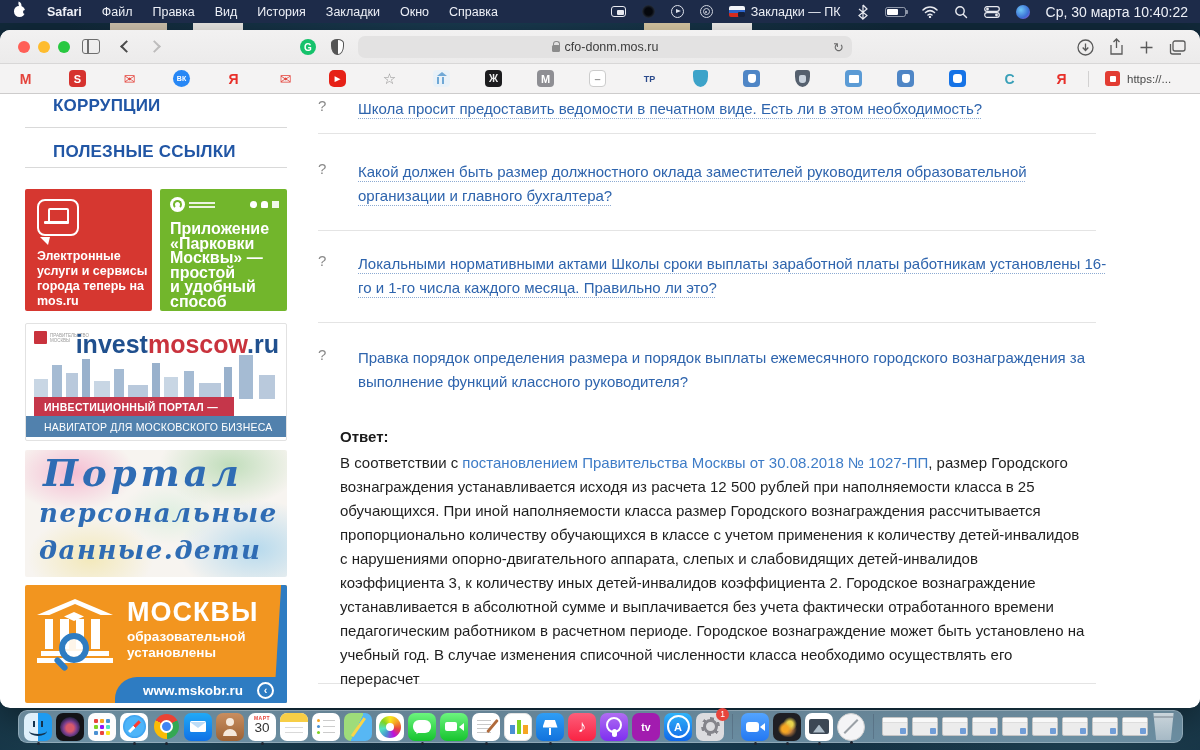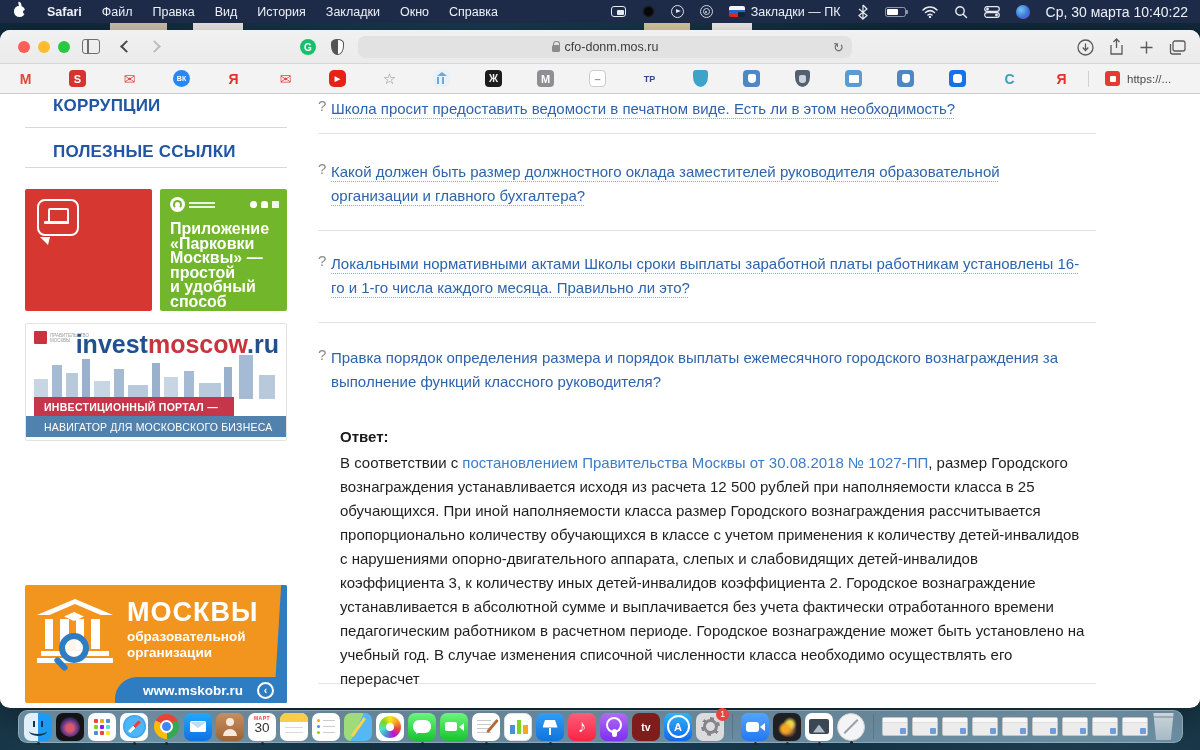--- a/index.html
+++ b/index.html
@@ -171,21 +171,21 @@
 .msk-base { position:absolute; top:52px; left:4px; width:68px; height:5px; background:#fff; }
 .msk-base2 { position:absolute; top:59px; left:0; width:76px; height:5px; background:#fff; }
 .msk-cap { position:absolute; top:13px; left:27px; width:20px; height:9px; background:#fff; clip-path:polygon(50% 0,100% 50%,50% 100%,0 50%); }
 .msk-mag { position:absolute; top:34px; left:22px; width:30px; height:30px; border:6px solid #2e7cc2; border-radius:50%; background:rgba(255,255,255,.9); }
 .msk-mag::after { content:""; position:absolute; left:-12px; bottom:-10px; width:16px; height:6px; background:#2e7cc2; border-radius:3px; transform:rotate(45deg); }
 
 .main { position:absolute; left:318px; top:0; width:778px; height:100%; font-size:15px; }
 .faq-item { position:absolute; left:0; width:778px; }
 .faq-item-0 { top:3px; } .faq-item-1 { top:66px; } .faq-item-2 { top:158px; } .faq-item-3 { top:252px; }
 .q-mark { position:absolute; left:0; top:0; color:#8a8a8a; font-size:15px; }
-.q-text { display:block; margin-left:13px; width:752px; color:#2e64ad; line-height:24px; font-size:15px; }
+.q-text { display:block; margin-left:40px; width:752px; color:#2e64ad; line-height:24px; font-size:15px; }
 .q-und { text-decoration:underline dotted; text-decoration-color:rgba(46,100,173,.55); text-underline-offset:4px; text-decoration-thickness:1px; }
 .sep { position:absolute; left:0; width:778px; height:1px; background:#e4e4e4; }
 .sep-0 { top:39px; } .sep-1 { top:136px; } .sep-2 { top:228px; } .sep-3 { top:589px; }
 .ans-label { position:absolute; left:22px; top:334px; font-weight:bold; color:#1a1a1a; font-size:15px; }
 .ans-text { position:absolute; left:22px; top:357px; width:746px; color:#1f1f1f; line-height:24px; font-size:15px; }
 .ans-link { color:#3e7cc7; }
 
 .dock { position:absolute; left:18px; right:17px; top:710px; height:33px; border-radius:9px; background:rgba(175,212,233,.55); border:1px solid rgba(255,255,255,.25); display:flex; align-items:center; padding:0 5px; gap:4px; z-index:20; }
 .dk { width:28px; height:28px; border-radius:7px; position:relative; flex:0 0 auto; display:flex; align-items:center; justify-content:center; }
 .run-dot { position:absolute; bottom:-4.5px; left:50%; margin-left:-1.5px; width:3px; height:3px; border-radius:50%; background:#1f2430; }
@@ -234,21 +234,21 @@
 .dk-stocks::before { content:""; position:absolute; left:5px; bottom:6px; width:4.5px; height:9px; background:#4a90d2; box-shadow:13px 0 0 #f5a623; }
 .dk-stocks::after { content:""; position:absolute; left:11.5px; bottom:6px; width:4.5px; height:14px; background:#7ed321; }
 .dk-keynote { background:linear-gradient(#2f9ef5,#1273dd); }
 .dk-keynote::before { content:""; position:absolute; top:7px; width:15px; height:8px; background:#fff; clip-path:polygon(18% 0,82% 0,100% 100%,0 100%); }
 .dk-keynote::after { content:""; position:absolute; top:15px; width:2.5px; height:7px; background:#fff; }
 .dk-music { background:linear-gradient(#fd5e7a,#f92343); color:#fff; font-size:17px; }
 .dk-music::before { content:"\266A"; }
 .dk-podcasts { background:linear-gradient(#b06df2,#7e2ff0); }
 .dk-podcasts::before { content:""; position:absolute; top:4px; width:12px; height:12px; border-radius:50%; border:2px solid #fff; }
 .dk-podcasts::after { content:""; position:absolute; bottom:4px; width:5px; height:8px; background:#fff; border-radius:2.5px; }
-.dk-tv { background:#7f1d1d; }
+.dk-tv { background:#a21caf; }
 .tv-t { color:#fff; font-size:10.5px; font-weight:bold; }
 .dk-appstore { background:linear-gradient(#2fb3f9,#1168e8); color:#fff; }
 .dk-appstore::before { content:""; position:absolute; width:19px; height:19px; border:2px solid #fff; border-radius:50%; }
 .dk-appstore::after { content:"A"; position:absolute; font-size:11px; font-weight:bold; }
 .dk-settings { background:#dcdcdf; }
 .dk-settings::before { content:""; width:19px; height:19px; border-radius:50%; background:repeating-conic-gradient(#85858b 0 24deg, #dcdcdf 24deg 60deg); }
 .dk-settings::after { content:""; position:absolute; width:9px; height:9px; border-radius:50%; background:#dcdcdf; border:3px solid #85858b; }
 .badge { position:absolute; top:-5px; right:-5px; width:13px; height:13px; border-radius:50%; background:#e8453c; color:#fff; font-size:8.5px; display:flex; align-items:center; justify-content:center; }
 .dk-zoomapp { background:linear-gradient(#53a4ff,#2478f2); }
 .dk-zoomapp::before { content:""; position:absolute; left:5px; width:13px; height:10px; background:#fff; border-radius:3px; }
@@ -386,20 +386,26 @@
   </div>
   <div class="page">
     <div class="sidebar">
       <div class="sb-h" style="top:2px;">КОРРУПЦИИ</div>
       <div class="sb-line" style="top:33px;"></div>
       <div class="sb-h" style="top:48px;">ПОЛЕЗНЫЕ ССЫЛКИ</div>
       <div class="sb-line" style="top:73px;"></div>
       <div class="bn bn-red">
         <div class="red-ic"></div>
         <div class="red-tail"></div>
+        <div class="bn-red-text">
+          <span>Электронные</span>
+          <span>услуги и сервисы</span>
+          <span>города теперь на</span>
+          <span>mos.ru</span>
+        </div>
       </div>
       <div class="bn bn-green">
         <div class="prk-top">
           <span class="prk-logo"></span>
           <span class="prk-lines">
               <i></i>
               <i></i>
             </span>
           <span class="prk-os">
               <i></i>
@@ -419,34 +425,39 @@
       <div class="bn bn-invest">
         <div class="inv-gov">
           <span class="inv-gov-sq"></span>
           <span class="inv-gov-t">ПРАВИТЕЛЬСТВО МОСКВЫ</span>
         </div>
         <div class="inv-title"><span class="b1">invest</span><span class="r1">moscow</span><span class="b1">.ru</span></div>
         <div class="inv-sky"></div>
         <div class="inv-band1">ИНВЕСТИЦИОННЫЙ ПОРТАЛ —</div>
         <div class="inv-band2">НАВИГАТОР ДЛЯ МОСКОВСКОГО БИЗНЕСА</div>
       </div>
+      <div class="bn bn-personal">
+        <span class="p1">Портал</span>
+        <span class="p2">персональные</span>
+        <span class="p3">данные.дети</span>
+      </div>
       <div class="bn bn-msk">
         <div class="msk-bld">
           <div class="msk-roof"></div>
           <div class="msk-roof2"></div>
           <div class="msk-cols"></div>
           <div class="msk-base"></div>
           <div class="msk-base2"></div>
           <div class="msk-cap"></div>
           <div class="msk-mag"></div>
         </div>
         <div class="msk-title">МОСКВЫ</div>
         <div class="msk-sub">
           <div>образовательной</div>
-          <div>организации</div>
+          <div>установлены</div>
         </div>
         <div class="msk-bottom">
           <span class="msk-url">www.mskobr.ru</span>
           <span class="msk-circ">‹</span>
         </div>
       </div>
     </div>
     <div class="main">
       <div>
           <div class="faq-item faq-item-0">

